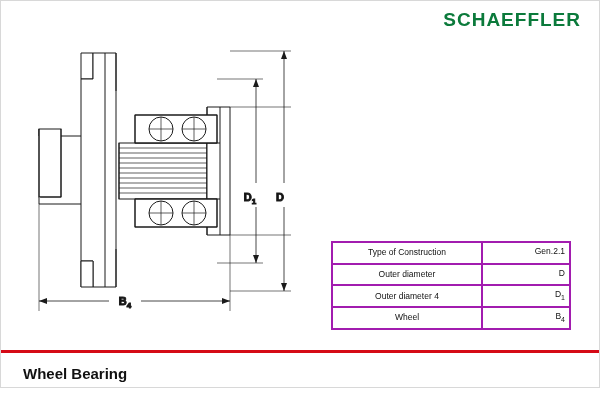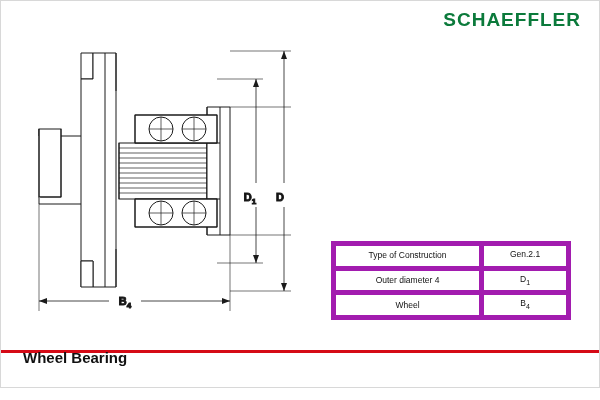--- a/index.html
+++ b/index.html
@@ -46,31 +46,32 @@
   .spec-table {
     position: absolute;
     left: 330px;
     top: 240px;
     width: 240px;
     border-collapse: collapse;
     font-size: 8.5px;
     color: #111;
   }
   .spec-table td {
-    border: 5px solid #a21caf;
+    border: 2px solid #a21caf;
     padding: 3px 4px;
     text-align: center;
     height: 11px;
     line-height: 11px;
   }
   .spec-table td.label {
     width: 63%;
   }
   .spec-table td.value {
     width: 37%;
+    text-align: right;
   }
   .spec-table sub {
     font-size: 7px;
   }
 
   
   .fag-logo {
     position: absolute;
     left: 22px;
     top: 310px;
@@ -87,21 +88,21 @@
     position: absolute;
     left: 0;
     top: 349px;
     width: 600px;
     height: 3px;
     background: #d50a16;
   }
   .bottom-title {
     position: absolute;
     left: 22px;
-    top: 348px;
+    top: 364px;
     font-size: 15px;
     font-weight: bold;
     color: #111111;
   }
 
   
   .dim-text {
     font-family: "Liberation Sans", sans-serif;
     font-size: 11px;
     fill: #111111;
@@ -236,20 +237,26 @@
 
   <table class="spec-table">
     <tbody>
       <tr>
         <td class="label">Type of Construction</td>
         <td class="value">
           <span>Gen.2.1</span><sub></sub>
         </td>
       </tr>
       <tr>
+        <td class="label">Outer diameter</td>
+        <td class="value">
+          <span>D</span><sub></sub>
+        </td>
+      </tr>
+      <tr>
         <td class="label">Outer diameter 4</td>
         <td class="value">
           <span>D</span><sub>1</sub>
         </td>
       </tr>
       <tr>
         <td class="label">Wheel</td>
         <td class="value">
           <span>B</span><sub>4</sub>
         </td>

